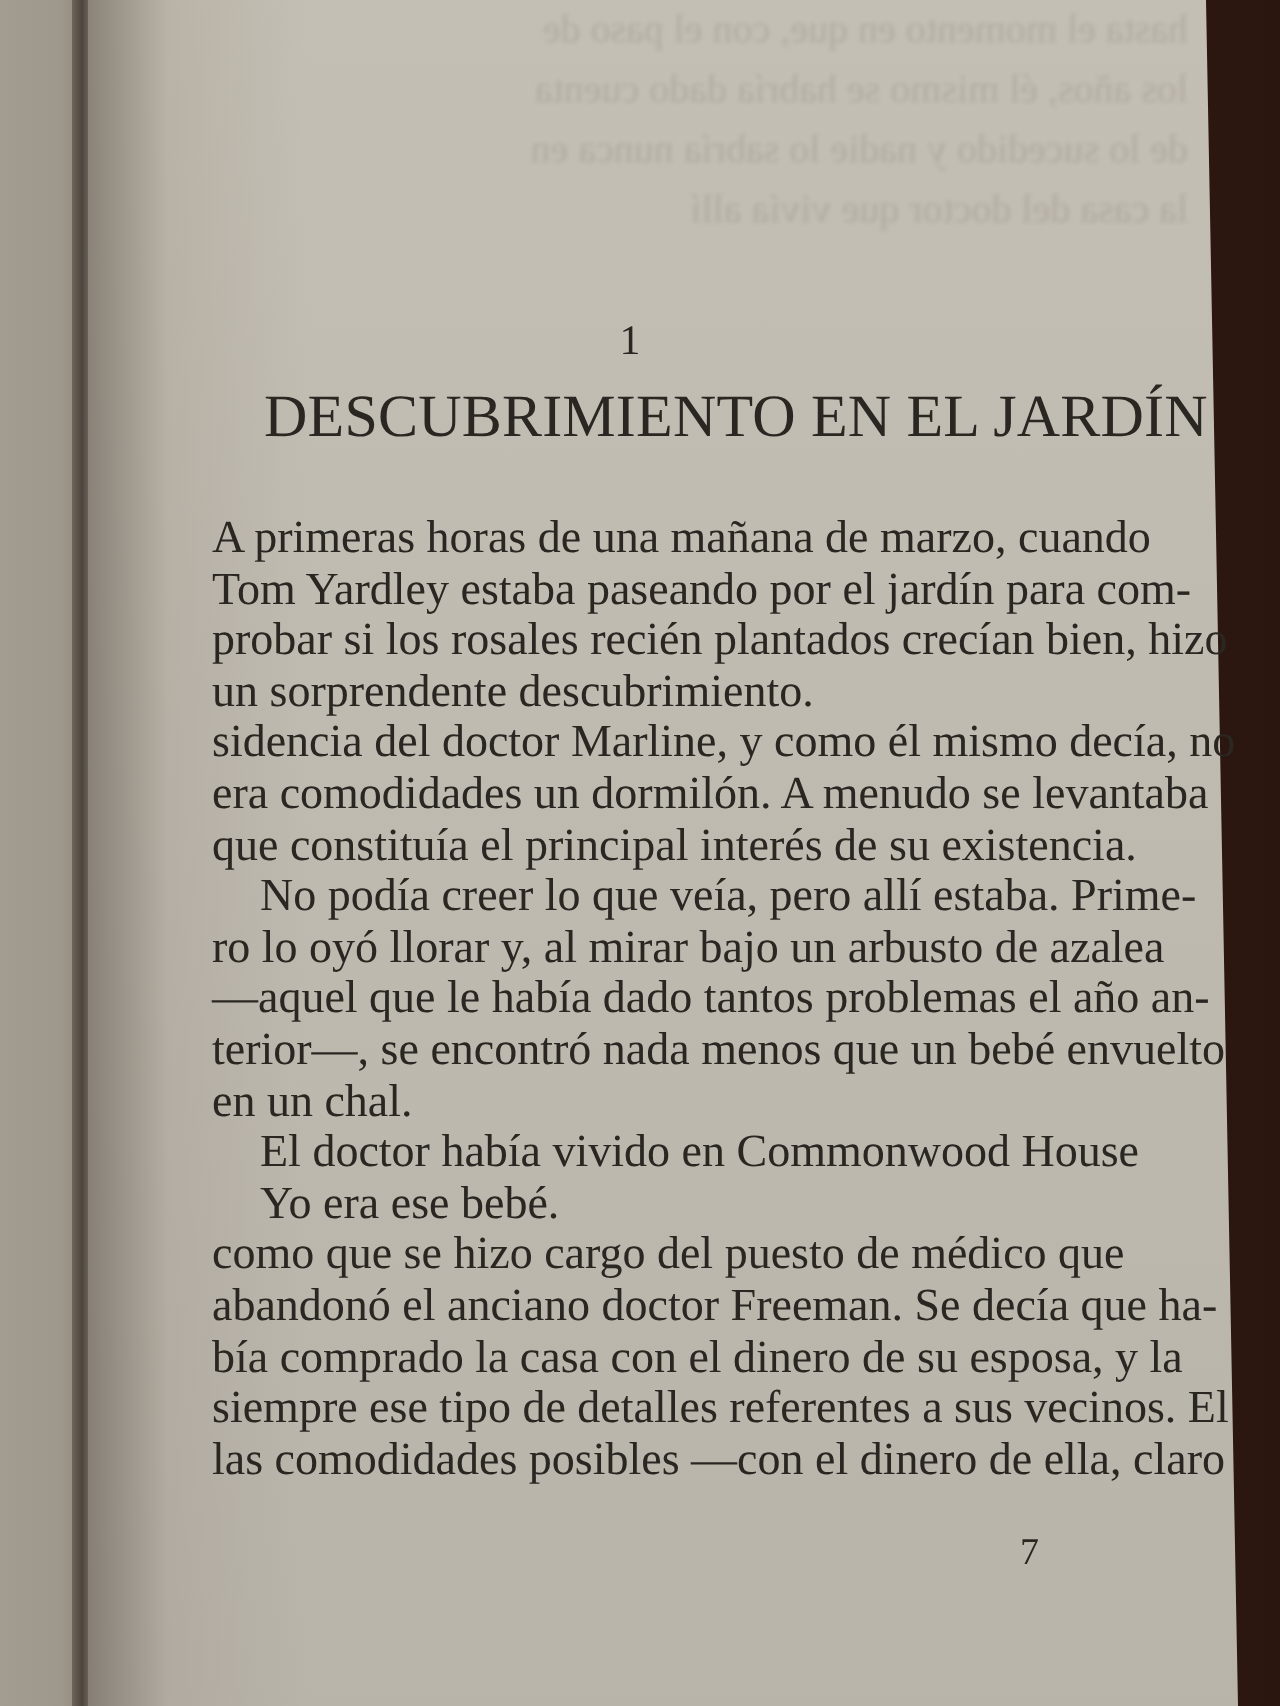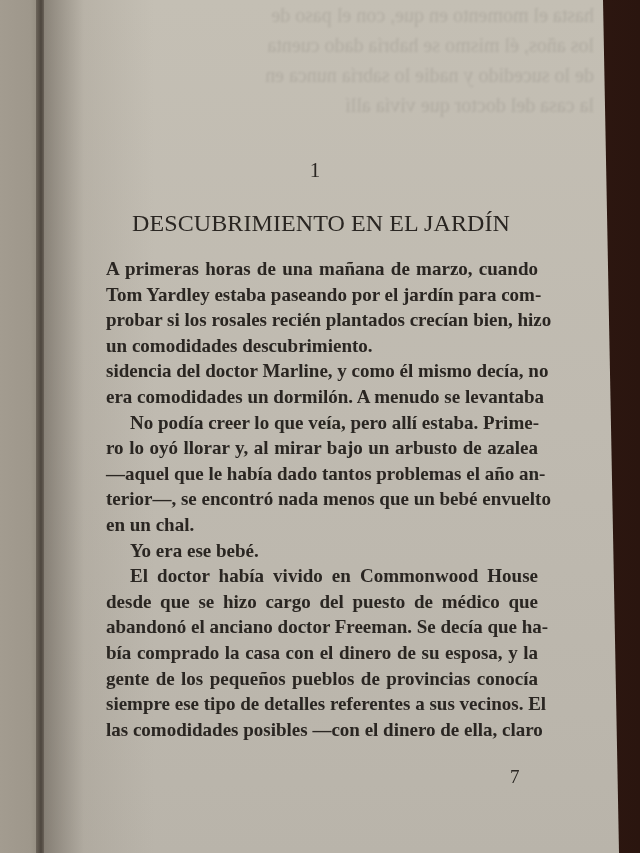--- a/index.html
+++ b/index.html
@@ -33,28 +33,28 @@
     overflow: hidden; transform: scaleX(-1); filter: blur(1px);
   }
   .content {
     position: absolute; left: 106px; top: 0; width: 430px; color: #2a2622;
   }
   .chapter-number {
     position: absolute; left: 0; width: 418px; top: 158px;
     text-align: center; font-size: 21px; line-height: 24px;
   }
   .chapter-title {
-    position: absolute; left: 26px; width: 400px; top: 208px;
-    font-size: 24px; line-height: 30px; letter-spacing: 0.1px;
+    position: absolute; left: 26px; width: 400px; top: 194px;
+    font-size: 30px; line-height: 30px; letter-spacing: 0.1px;
     white-space: nowrap;
   }
   .body-text { position: absolute; left: 0; top: 256px; width: 432px; }
   .line {
-    display: block; height: 25.6px; line-height: 25.6px; font-size: 19px;
-    white-space: nowrap; text-align: justify; text-align-last: justify; font-weight: bold;
+    display: block; height: 25.6px; line-height: 25.6px; font-size: 23px;
+    white-space: nowrap; text-align: justify; text-align-last: justify;
   }
   .line.last { text-align-last: left; }
   .line.indent { padding-left: 24px; }
   .page-number {
     position: absolute; left: 404px; top: 766px; font-size: 19px; line-height: 22px;
   }
 </style>
 </head>
 <body>
 
@@ -69,32 +69,32 @@
 </div>
 
 <div class="content">
   <div class="chapter-number">1</div>
   <div class="chapter-title">DESCUBRIMIENTO EN EL JARDÍN</div>
 
   <div class="body-text">
     <span class="line">A primeras horas de una mañana de marzo, cuando</span>
     <span class="line">Tom Yardley estaba paseando por el jardín para com-</span>
     <span class="line">probar si los rosales recién plantados crecían bien, hizo</span>
-    <span class="line last">un comodidades descubrimiento.</span>
+    <span class="line last">un sorprendente descubrimiento.</span>
     <span class="line">sidencia del doctor Marline, y como él mismo decía, no</span>
     <span class="line">era comodidades un dormilón. A menudo se levantaba</span>
+    <span class="line last">que constituía el principal interés de su existencia.</span>
     <span class="line indent">No podía creer lo que veía, pero allí estaba. Prime-</span>
     <span class="line">ro lo oyó llorar y, al mirar bajo un arbusto de azalea</span>
     <span class="line">—aquel que le había dado tantos problemas el año an-</span>
     <span class="line">terior—, se encontró nada menos que un bebé envuelto</span>
     <span class="line last">en un chal.</span>
+    <span class="line indent">El doctor había vivido en Commonwood House</span>
     <span class="line indent last">Yo era ese bebé.</span>
-    <span class="line indent">El doctor había vivido en Commonwood House</span>
-    <span class="line">desde que se hizo cargo del puesto de médico que</span>
+    <span class="line">como que se hizo cargo del puesto de médico que</span>
     <span class="line">abandonó el anciano doctor Freeman. Se decía que ha-</span>
     <span class="line">bía comprado la casa con el dinero de su esposa, y la</span>
-    <span class="line">gente de los pequeños pueblos de provincias conocía</span>
     <span class="line">siempre ese tipo de detalles referentes a sus vecinos. El</span>
     <span class="line">las comodidades posibles —con el dinero de ella, claro</span>
   </div>
 
   <div class="page-number">7</div>
 </div>
 
 </body></html>

